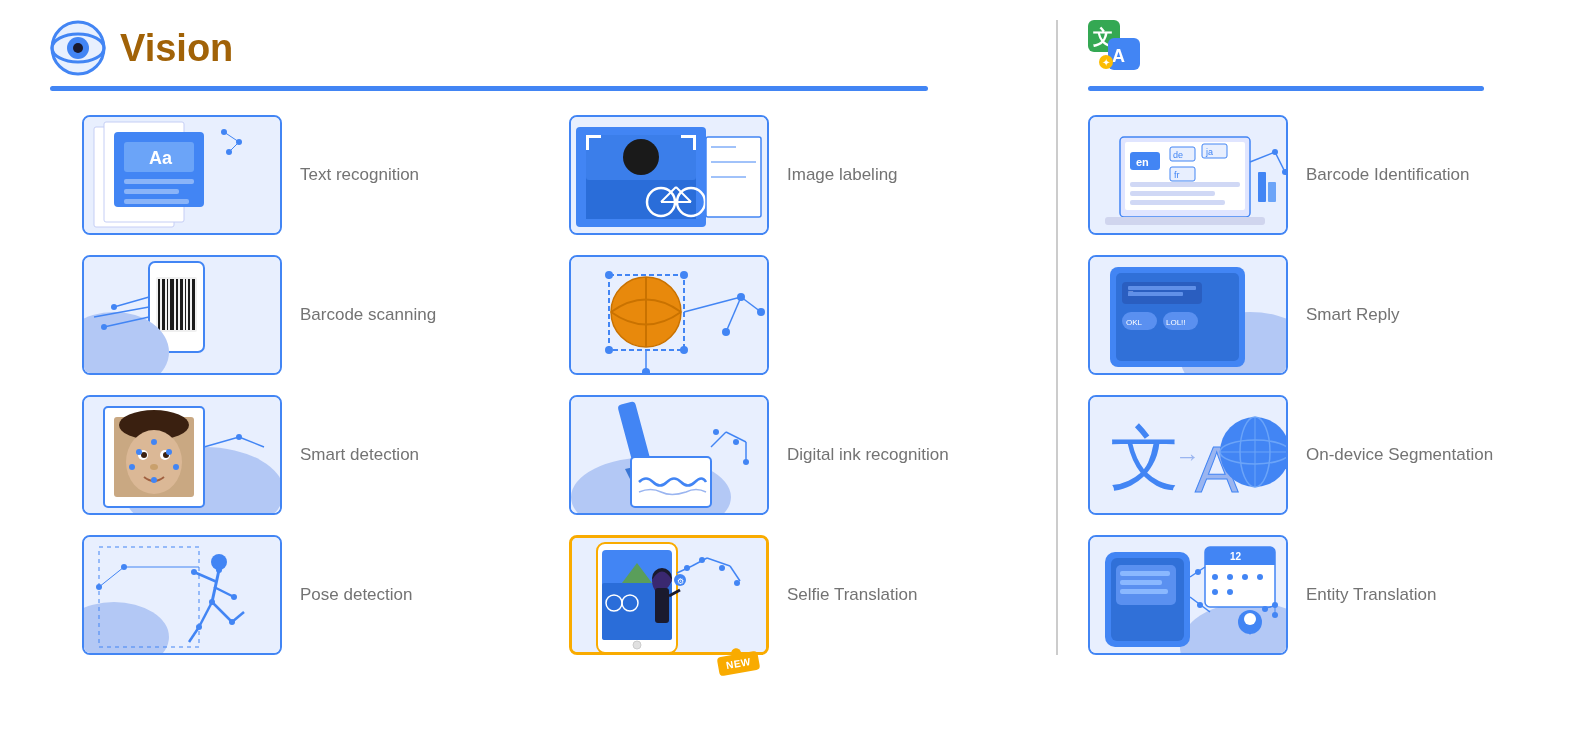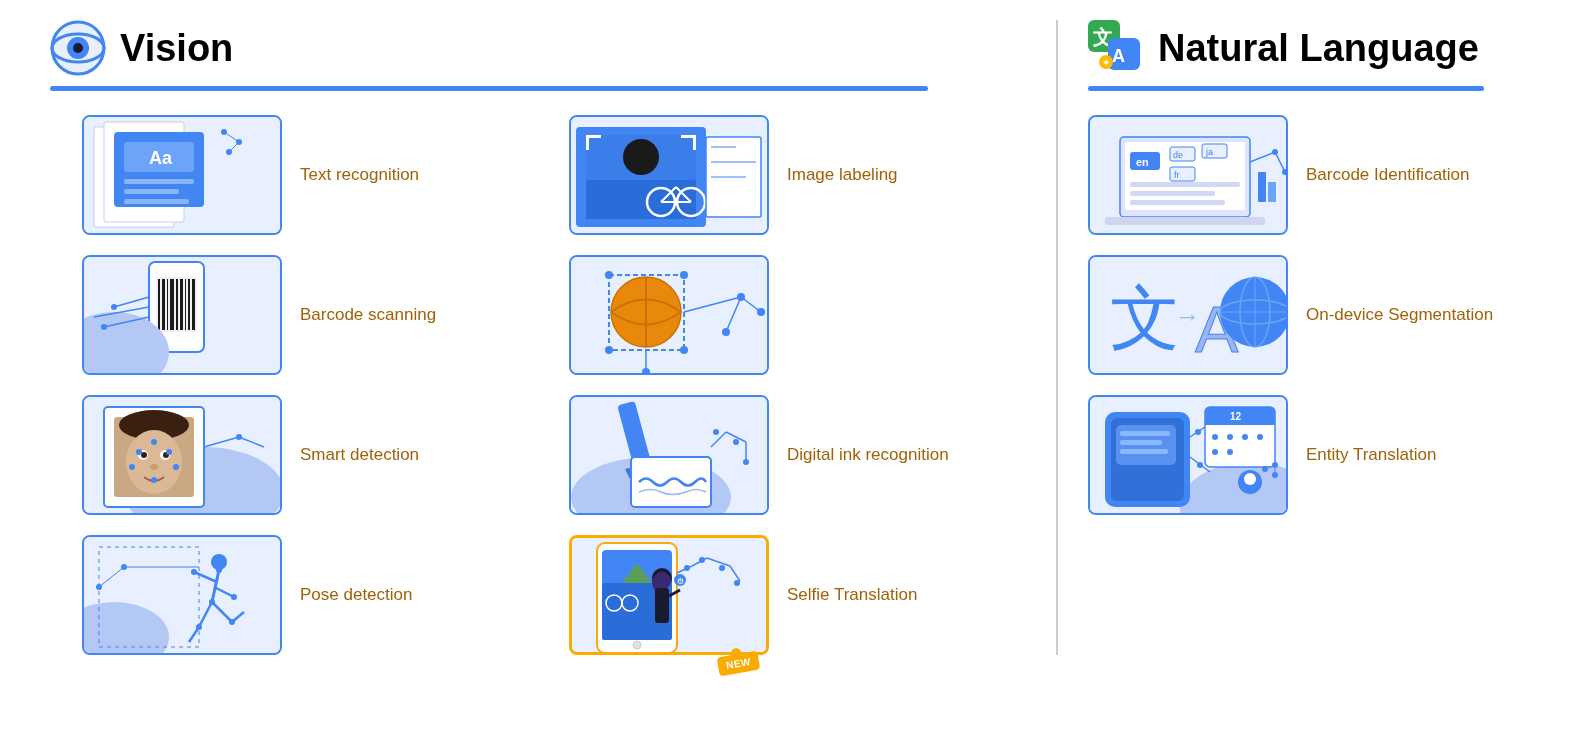--- a/index.html
+++ b/index.html
@@ -28,21 +28,21 @@
     }
     .section-header {
       display: flex;
       align-items: center;
       gap: 14px;
       margin-bottom: 10px;
     }
     .section-title {
       font-size: 38px;
       font-weight: 700;
-      color: #000000;
+      color: #a16207;
     }
     .section-bar {
       height: 5px;
       background: #4285F4;
       border-radius: 3px;
       margin-bottom: 24px;
     }
     .vision-bar { width: 90%; }
     .nl-bar { width: 90%; }
     .items-grid {
@@ -70,21 +70,21 @@
       overflow: hidden;
       position: relative;
       background: #e8effe;
     }
     .feature-thumb.highlighted {
       border: 3px solid #F9AB00;
     }
     .feature-label {
       font-size: 17px;
       font-weight: 500;
-      color: #a16207;
+      color: #737373;
       line-height: 1.4;
     }
     
     .new-badge {
       position: absolute;
       bottom: -18px;
       right: 10px;
       background: #F9AB00;
       color: white;
       font-size: 10px;
@@ -408,21 +408,20 @@
     <div class="section-header">
 
       <svg width="56" height="56" viewBox="0 0 56 56">
         <rect x="0" y="0" width="32" height="32" rx="6" fill="#34A853"></rect>
         <text x="5" y="24" font-size="20" fill="white" font-family="Arial" font-weight="700">文</text>
         <rect x="20" y="18" width="32" height="32" rx="6" fill="#4285F4"></rect>
         <text x="24" y="42" font-size="18" fill="white" font-family="Arial" font-weight="700">A</text>
         <circle cx="18" cy="42" r="7" fill="#FBBC04"></circle>
         <text x="14" y="46" font-size="10" fill="white" font-family="Arial">✦</text>
       </svg>
-      <span class="section-title">Natural Language</span>
     </div>
     <div class="section-bar nl-bar"></div>
     <div class="nl-items-grid">
 
       <div class="feature-item">
         <div class="feature-thumb">
           <svg width="200" height="120" viewBox="0 0 200 120">
             <rect width="200" height="120" fill="#E8EFFE"></rect>
 
             <rect x="30" y="20" width="130" height="80" fill="#e0e5ff" stroke="#4285F4" stroke-width="1.5" rx="4"></rect>
@@ -448,20 +447,44 @@
             <line x1="185" y1="35" x2="195" y2="55" stroke="#4285F4" stroke-width="1.5"></line>
             <circle cx="195" cy="55" r="3" fill="#4285F4"></circle>
 
             <rect x="168" y="55" width="8" height="30" fill="#4285F4" rx="1"></rect>
             <rect x="178" y="65" width="8" height="20" fill="#6ba4f8" rx="1"></rect>
           </svg>
         </div>
         <span class="feature-label">Barcode Identification</span>
       </div>
 
+      <div class="feature-item">
+        <div class="feature-thumb">
+          <svg width="200" height="120" viewBox="0 0 200 120">
+            <rect width="200" height="120" fill="#E8EFFE"></rect>
+
+            <ellipse cx="160" cy="100" rx="70" ry="45" fill="#b3c8f5"></ellipse>
+
+            <rect x="20" y="10" width="135" height="100" fill="#4285F4" rx="8"></rect>
+            <rect x="26" y="16" width="123" height="88" fill="#3070d8" rx="5"></rect>
+
+            <rect x="32" y="25" width="80" height="22" fill="#2a5ec0" rx="4"></rect>
+            <text x="38" y="40" font-size="10" fill="#9ab5f0" font-family="Arial">≡</text>
+            <rect x="38" y="29" width="68" height="4" fill="#6090e8" rx="1"></rect>
+            <rect x="38" y="35" width="55" height="4" fill="#6090e8" rx="1"></rect>
+
+            <rect x="32" y="55" width="35" height="18" fill="#5a90f0" rx="9"></rect>
+            <text x="36" y="68" font-size="8" fill="white" font-family="Arial">OKL</text>
+
+            <rect x="73" y="55" width="35" height="18" fill="#5a90f0" rx="9"></rect>
+            <text x="76" y="68" font-size="8" fill="white" font-family="Arial">LOL!!</text>
+          </svg>
+        </div>
+        <span class="feature-label">Smart Reply</span>
+      </div>
 
       <div class="feature-item">
         <div class="feature-thumb">
           <svg width="200" height="120" viewBox="0 0 200 120">
             <rect width="200" height="120" fill="#E8EFFE"></rect>
 
             <text x="20" y="85" font-size="70" fill="#4285F4" font-family="Arial" font-weight="300">文</text>
 
             <text x="85" y="65" font-size="25" fill="#9ab5f0" font-family="Arial">→</text>
 

